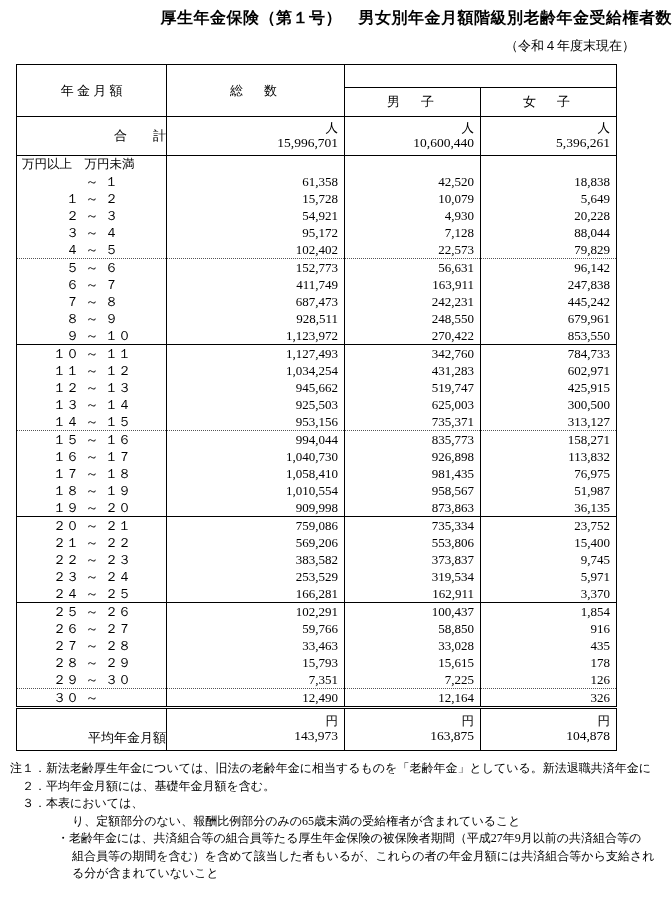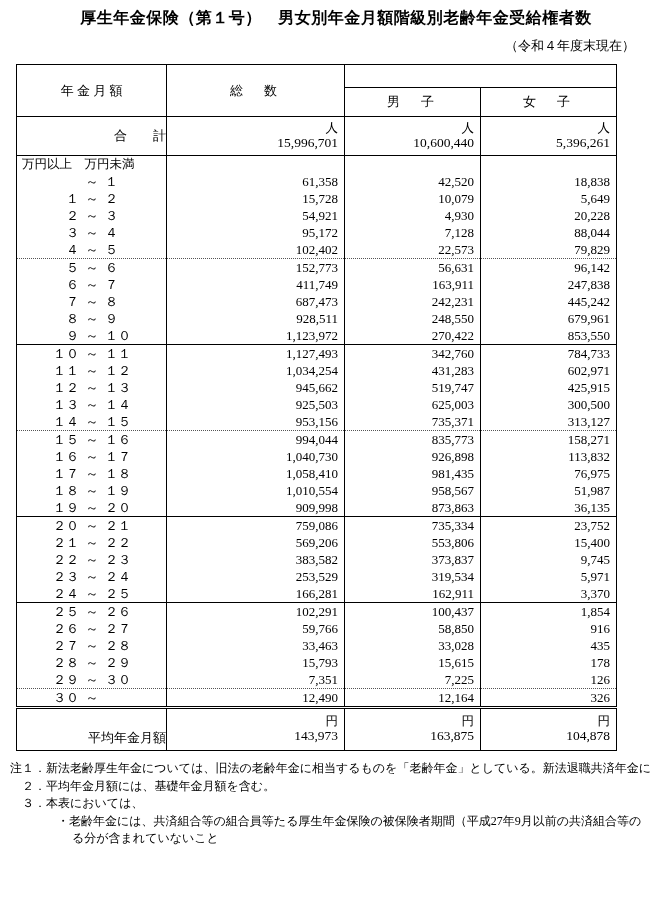--- a/index.html
+++ b/index.html
@@ -3,21 +3,21 @@
 <meta charset="utf-8">
 <style>
   html,body{margin:0;padding:0;background:#fff;}
   .page{
     width:672px;height:906px;background:#ffffff;color:#1a1a1a;
     font-family:"Liberation Serif","DejaVu Serif",serif;
     position:relative;box-sizing:border-box;padding-top:8px;
   }
   .title{
     font-family:"Liberation Sans","DejaVu Sans",sans-serif;
-    font-weight:bold;font-size:16px;text-align:center;
+    font-weight:bold;font-size:16px;text-align:right;
     letter-spacing:0.5px;margin:0 0 8px 0;color:#000;
   }
   .subtitle{
     width:600px;margin-left:35px;text-align:right;
     font-size:13px;margin-bottom:9px;color:#000;
   }
   table.main{
     margin-left:16px;width:600px;border-collapse:collapse;
     table-layout:fixed;border:1.5px solid #000;font-size:13px;color:#000;
   }
@@ -496,17 +496,19 @@
           <span class="bignum">104,878</span>
         </td>
       </tr>
     </tbody>
   </table>
 
   <div class="notes">
       <div class="note-line ind-0">注１．新法老齢厚生年金については、旧法の老齢年金に相当するものを「老齢年金」としている。新法退職共済年金に</div>
       <div class="note-line ind-1">２．平均年金月額には、基礎年金月額を含む。</div>
       <div class="note-line ind-1">３．本表においては、</div>
+      <div class="note-line ind-4">り、定額部分のない、報酬比例部分のみの65歳未満の受給権者が含まれていること</div>
       <div class="note-line ind-3">・老齢年金には、共済組合等の組合員等たる厚生年金保険の被保険者期間（平成27年9月以前の共済組合等の</div>
+      <div class="note-line ind-4">組合員等の期間を含む）を含めて該当した者もいるが、これらの者の年金月額には共済組合等から支給され</div>
       <div class="note-line ind-4">る分が含まれていないこと</div>
     </div>
 
 </div>
 
 </body></html>

